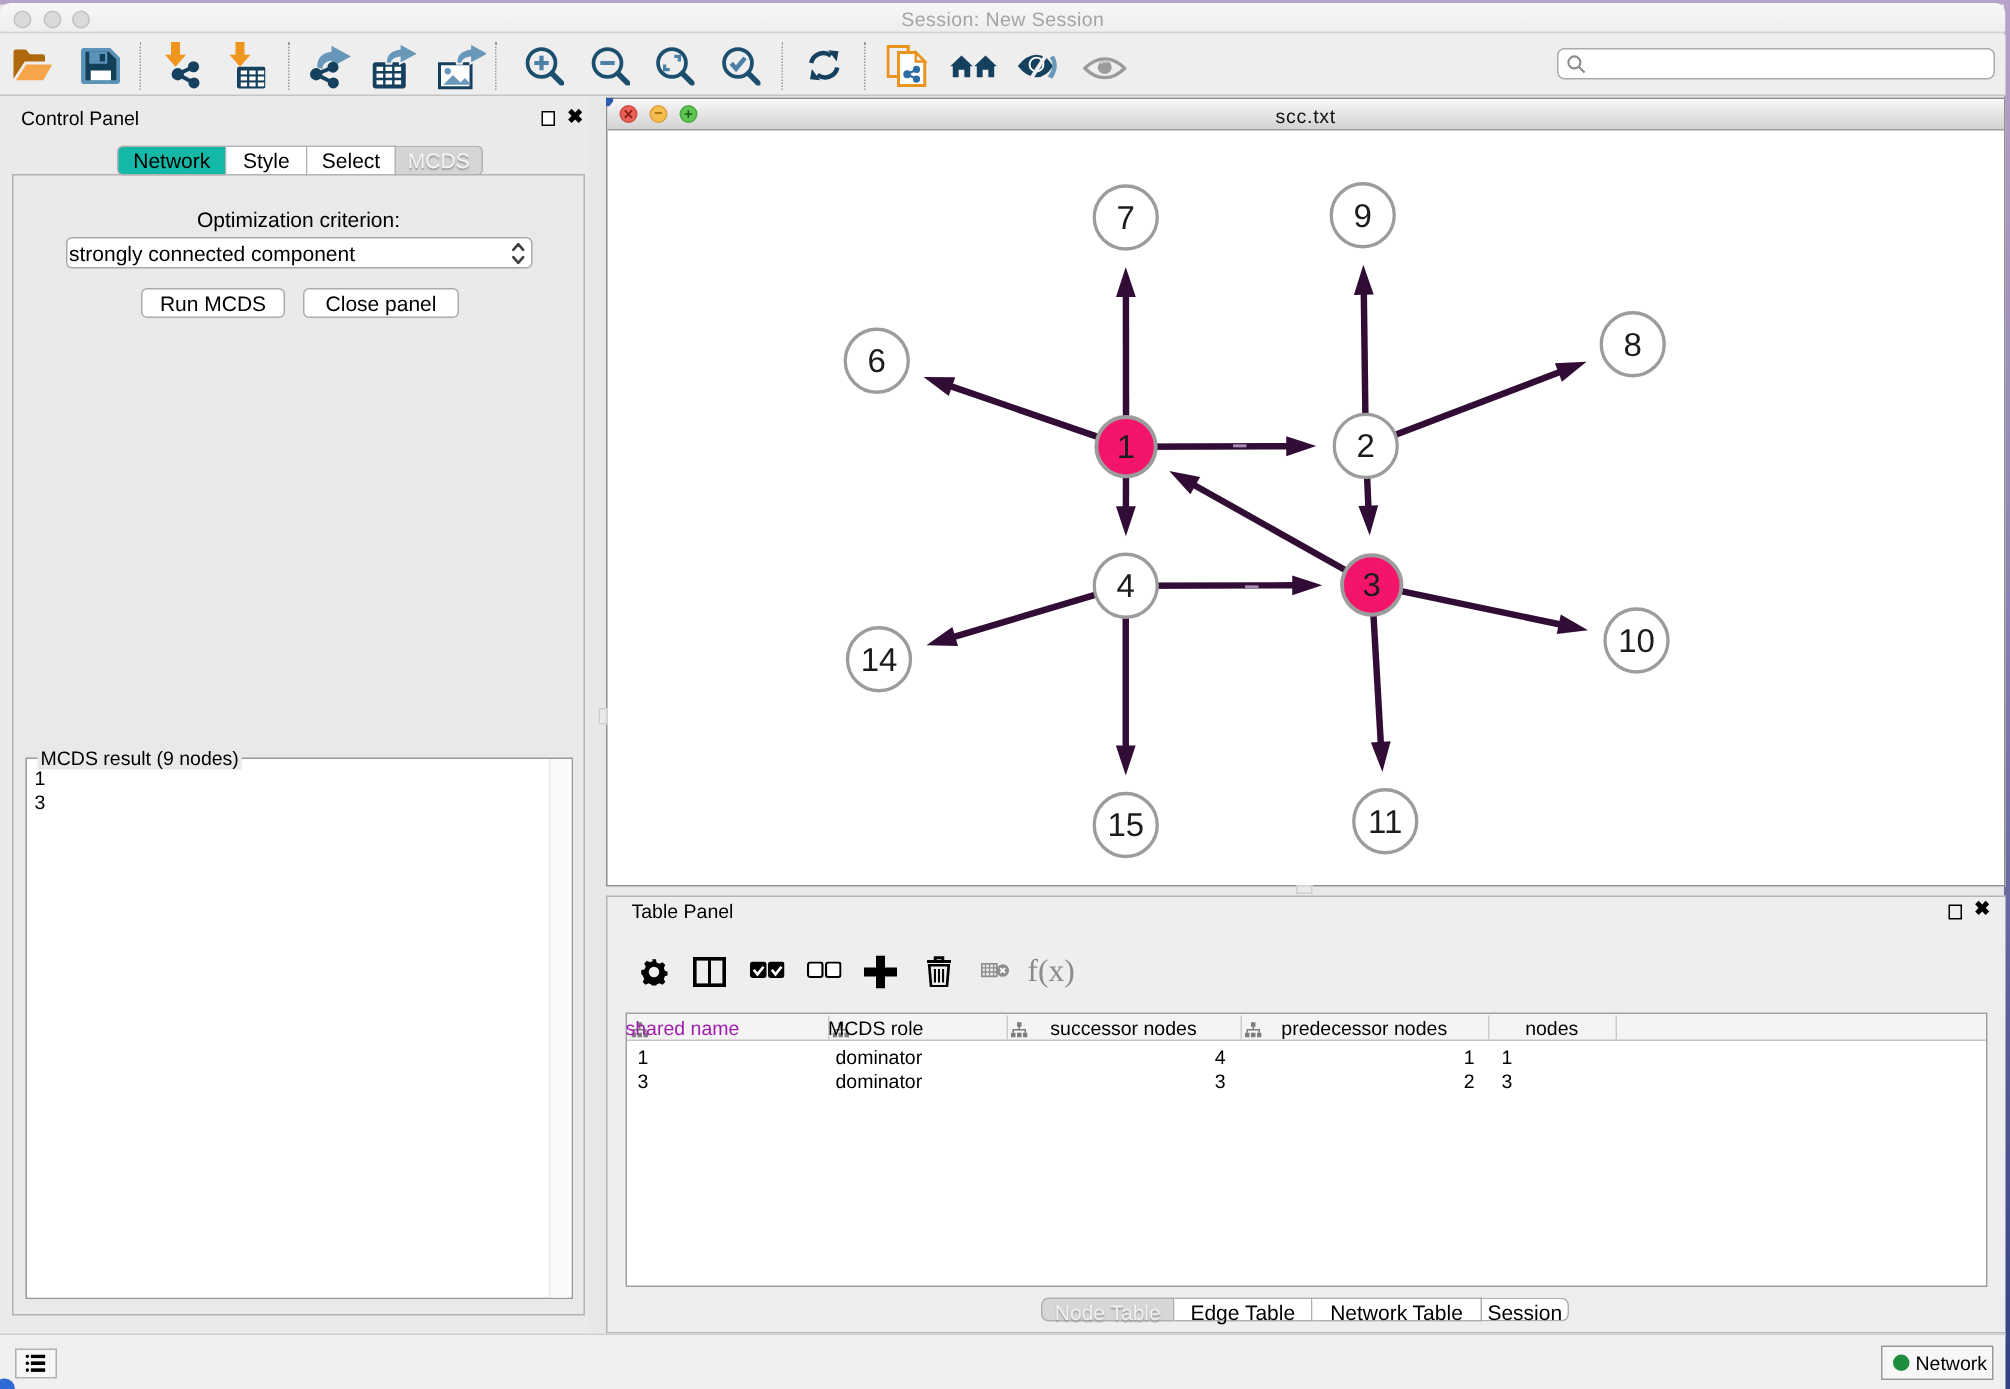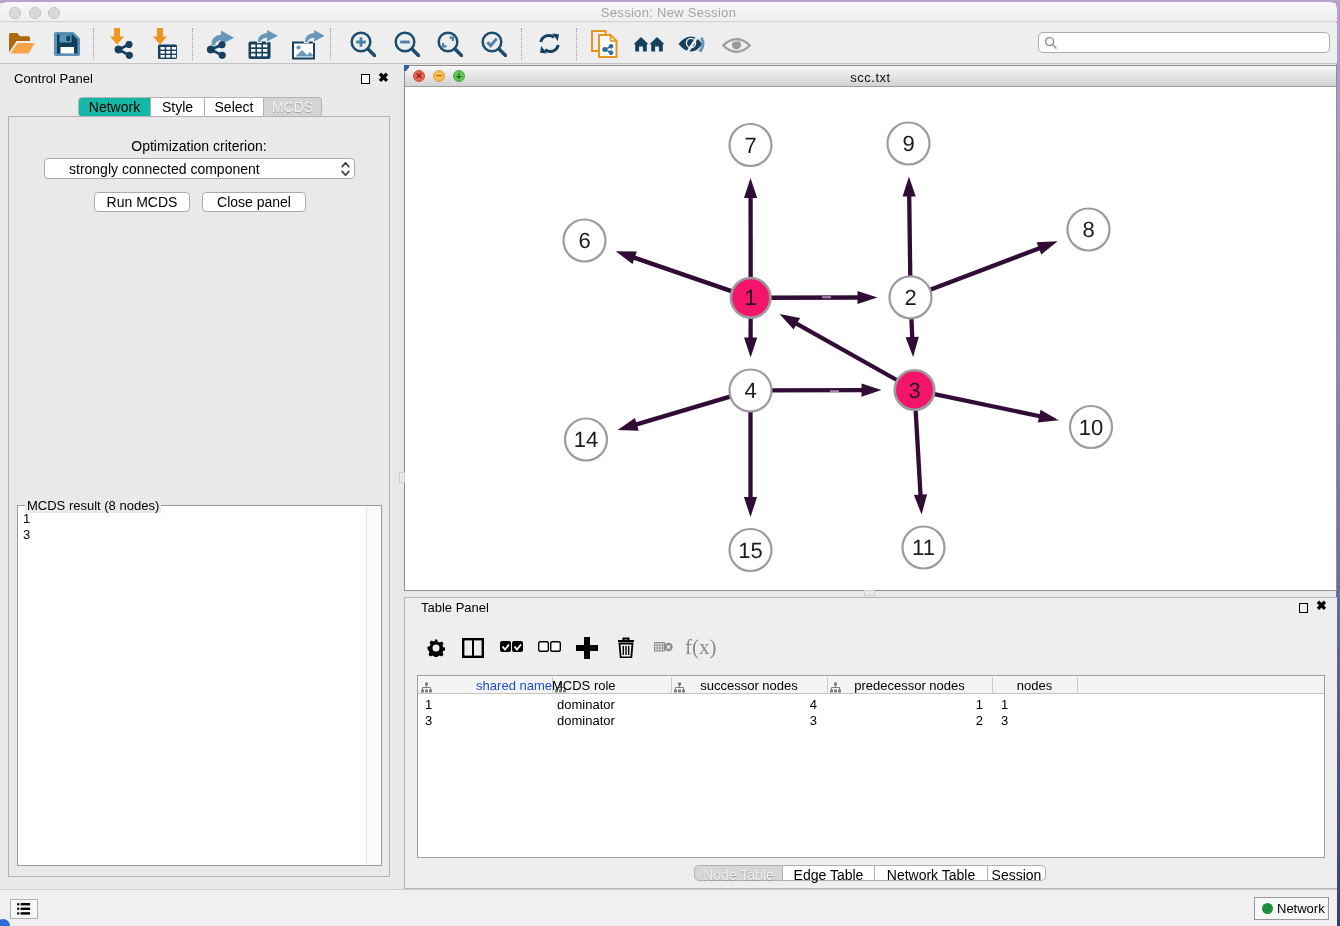--- a/index.html
+++ b/index.html
@@ -156,30 +156,30 @@
 
 <div class="abs" style="left:8px;top:116px;width:382px;height:761px;border:1px solid #b3b3b3;background:#e9e9e9"></div>
 
 <div class="abs" style="left:78px;top:97px;height:20px;display:flex;font-size:14px;text-align:center">
  <div style="width:73px;background:#14b8a6;border:1px solid #b3b3b3;border-radius:4px 0 0 4px;line-height:19px">Network</div>
  <div style="width:54px;background:#fff;border:1px solid #b3b3b3;border-left:none;line-height:19px">Style</div>
  <div style="width:59px;background:#fff;border:1px solid #b3b3b3;border-left:none;line-height:19px">Select</div>
  <div style="width:58px;background:#d5d5d5;border:1px solid #b3b3b3;border-left:none;border-radius:0 4px 4px 0;line-height:19px;color:#f5f5f5;text-shadow:0 1px 1px #9a9a9a">MCDS</div>
 </div>
 <div class="abs" style="left:9px;top:138px;width:380px;text-align:center;font-size:14px;color:#000">Optimization criterion:</div>
-<div class="abs" style="left:44px;top:158px;width:311px;height:21px;background:#fff;border:1px solid #a9a9a9;border-radius:4px;font-size:14px;line-height:20px;padding-left:24px;color:#000">strongly connected component</div>
+<div class="abs" style="left:44px;top:158px;width:311px;height:21px;background:#fff;border:1px solid #a9a9a9;border-radius:4px;font-size:14px;line-height:20px;padding-left:1px;color:#000">strongly connected component</div>
 <svg class="abs" style="left:340px;top:161px" width="11" height="16" viewBox="0 0 11 16">
     <path d="M2.2 5.6 L5.5 1.8 L8.8 5.6 M2.2 10.4 L5.5 14.2 L8.8 10.4" fill="none" stroke="#3f3f3f" stroke-width="1.7" stroke-linecap="round" stroke-linejoin="round"></path>
   </svg>
 <div class="abs" style="left:94px;top:192px;width:96px;height:20px;background:#fff;border:1px solid #ababab;border-radius:4px;font-size:14px;text-align:center;line-height:19px">Run MCDS</div>
 <div class="abs" style="left:202px;top:192px;width:104px;height:20px;background:#fff;border:1px solid #ababab;border-radius:4px;font-size:14px;text-align:center;line-height:19px">Close panel</div>
 
 <div class="abs" style="left:17px;top:505px;width:365px;height:361px;border:1px solid #9a9a9a"></div>
 <div class="abs" style="left:18px;top:506px;width:363px;height:359px;background:#fff"></div>
-<div class="abs" style="left:25px;top:498px;font-size:13px;color:#000;background:#e9e9e9;padding:0 2px">MCDS result (8 nodes)</div>
+<div class="abs" style="left:25px;top:498px;font-size:13px;color:#000;background:#e9e9e9;padding:0 2px">MCDS result (9 nodes)</div>
 <div class="abs" style="left:366px;top:506px;width:13px;height:359px;background:#fafafa;border-left:1px solid #e8e8e8"></div>
 <div class="abs" style="left:23px;top:511px;font-size:13px;color:#000;line-height:16px">1<br>3</div>
 
 <div class="abs" style="left:404px;top:65px;width:933px;height:526px;background:#fff;border:1px solid #8f8f8f"></div>
 <div class="abs" style="left:405px;top:66px;width:931px;height:21px;background:linear-gradient(#f8f8f8,#d2d2d2);border-bottom:1px solid #9f9f9f"></div>
 <div class="abs" style="left:405px;top:70px;width:931px;text-align:center;font-size:13px;letter-spacing:0.5px;color:#111">scc.txt</div>
 <div class="abs" style="left:413px;top:70px;width:12px;height:12px;border-radius:50%;background:#ec6157;border:1px solid #ce4a40;color:#8a1d15;font-size:9px;font-weight:bold;text-align:center;line-height:11px">✕</div>
 <div class="abs" style="left:433px;top:70px;width:12px;height:12px;border-radius:50%;background:#f6be50;border:1px solid #dfa03e;color:#9a6003;font-size:10px;font-weight:bold;text-align:center;line-height:10px">–</div>
 <div class="abs" style="left:453px;top:70px;width:12px;height:12px;border-radius:50%;background:#5fc454;border:1px solid #48a83e;color:#15610f;font-size:10px;font-weight:bold;text-align:center;line-height:11px">+</div>
 <div class="abs" style="left:404px;top:65px;width:5px;height:6px;background:#2d5da8;clip-path:polygon(0 0,100% 0,100% 40%,40% 100%,0 100%)"></div>
@@ -318,21 +318,21 @@
     </svg></div>
 <div class="abs" style="left:830px;top:679px"><svg width="11" height="11" viewBox="0 0 11 11">
       <g fill="#7d7d7d">
         <rect x="4" y="0.5" width="3" height="3"></rect>
         <path d="M5.5 3 v2.5 M1.5 7.5 v-2 h8 v2" stroke="#7d7d7d" fill="none"></path>
         <rect x="0" y="7.5" width="3" height="3"></rect>
         <rect x="4" y="7.5" width="3" height="3"></rect>
         <rect x="8" y="7.5" width="3" height="3"></rect>
       </g>
     </svg></div>
-<div class="abs" style="left:417px;top:678px;width:135px;text-align:right;font-size:13px;color:#1d4ed8">shared name</div>
+<div class="abs" style="left:417px;top:678px;width:135px;text-align:left;font-size:13px;color:#a21caf">shared name</div>
 <div class="abs" style="left:552px;top:678px;width:119px;text-align:left;font-size:13px;color:#000">MCDS role</div>
 <div class="abs" style="left:671px;top:678px;width:156px;text-align:center;font-size:13px;color:#000">successor nodes</div>
 <div class="abs" style="left:827px;top:678px;width:165px;text-align:center;font-size:13px;color:#000">predecessor nodes</div>
 <div class="abs" style="left:992px;top:678px;width:85px;text-align:center;font-size:13px;color:#000">nodes</div>
 <div class="abs" style="left:425px;top:697px;font-size:13px;color:#000">1</div>
 <div class="abs" style="left:425px;top:713px;font-size:13px;color:#000">3</div>
 <div class="abs" style="left:557px;top:697px;font-size:13px;color:#000">dominator</div>
 <div class="abs" style="left:557px;top:713px;font-size:13px;color:#000">dominator</div>
 <div class="abs" style="left:700px;top:697px;width:117px;text-align:right;font-size:13px;color:#000">4</div>
 <div class="abs" style="left:700px;top:713px;width:117px;text-align:right;font-size:13px;color:#000">3</div>

